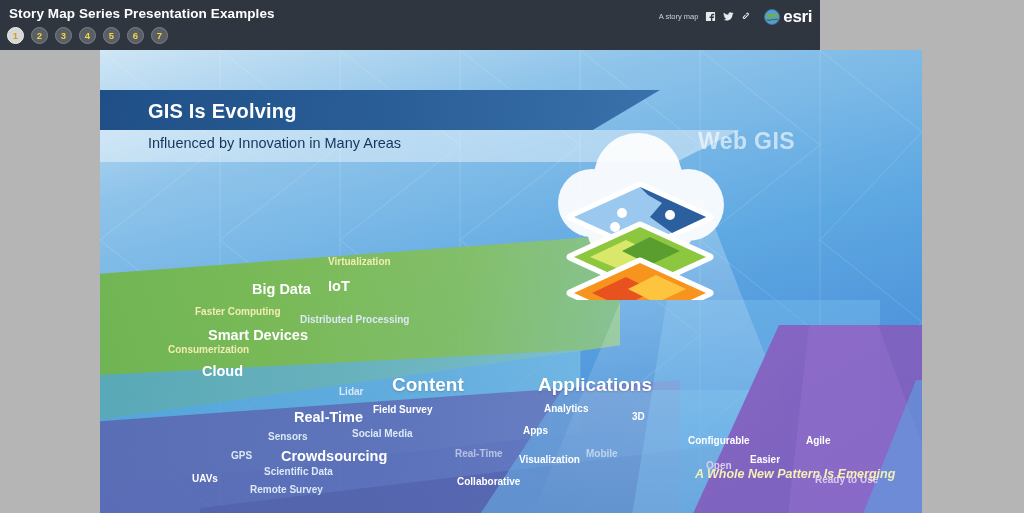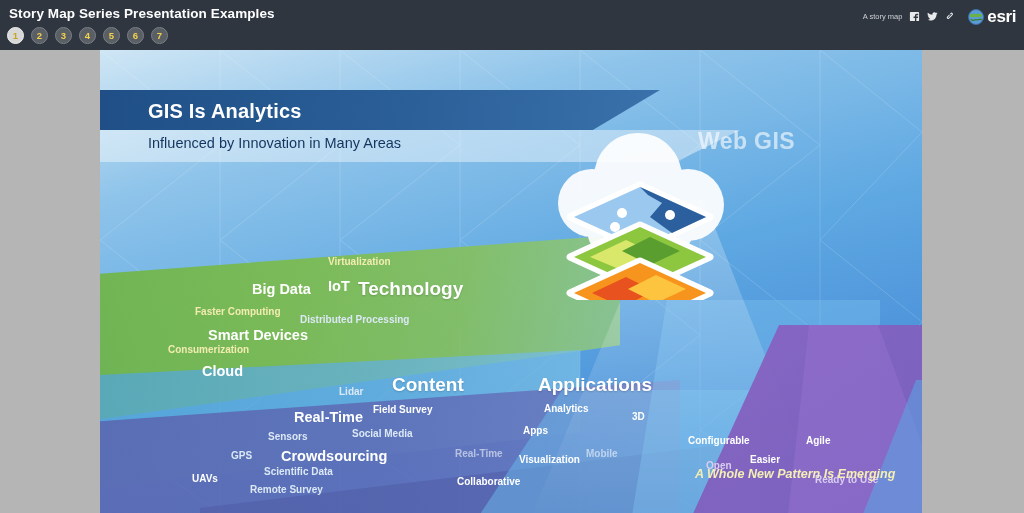--- a/index.html
+++ b/index.html
@@ -6,21 +6,21 @@
   html, body {
     width: 1024px; height: 513px;
     background: #b5b5b5;
     font-family: "Liberation Sans", sans-serif;
     overflow: hidden;
   }
 
   
   #app-header {
     position: absolute; left: 0; top: 0;
-    width: 1024px; height: 50px;
+    width: 820px; height: 50px;
     background: #2f3640;
   }
   #header-title {
     position: absolute; left: 9px; top: 6px;
     font-size: 13.5px; font-weight: bold; color: #ffffff;
     letter-spacing: 0.1px; white-space: nowrap;
   }
   #nav-pills { position: absolute; left: 7px; top: 27px; display: flex; gap: 7px; }
   .nav-pill {
     width: 17px; height: 17px; border-radius: 50%;
@@ -211,21 +211,21 @@
   <div class="shape" id="band-indigo"></div>
   <div class="shape" id="band-indigo-dark"></div>
   <div class="shape" id="ray-lightblue-1"></div>
   <div class="shape" id="ray-lightblue-2"></div>
   <div class="shape" id="ray-white-1"></div>
   <div class="shape" id="panel-purple"></div>
   <div class="shape" id="panel-purple-light"></div>
   <div class="shape" id="ray-blue-edge"></div>
 
   <div class="shape" id="title-bar"></div>
-  <div id="title-text">GIS Is Analytics</div>
+  <div id="title-text">GIS Is Evolving</div>
   <div class="shape" id="subtitle-bar"></div>
   <div id="subtitle-text">Influenced by Innovation in Many Areas</div>
 
   <div id="webgis-label">Web GIS</div>
   <svg id="cloud" viewBox="0 0 220 175">
     <g fill="#ffffff" opacity="0.93">
       <circle cx="108" cy="52" r="44"></circle>
       <circle cx="62" cy="78" r="34"></circle>
       <circle cx="158" cy="80" r="36"></circle>
       <circle cx="108" cy="95" r="42"></circle>
@@ -246,21 +246,20 @@
     <path d="M60 132 L96 115 L128 130 L96 147 Z" fill="#d9e86a"></path>
     <path d="M120 112 L150 126 L120 140 L92 126 Z" fill="#5a9e2f"></path>
     <g stroke="#ffffff" stroke-width="7" stroke-linejoin="round">
       <polygon points="110,136 180,168 110,200 40,168" fill="#ffffff"></polygon>
     </g>
     <polygon points="110,138 176,168 110,198 44,168" fill="#f7941e"></polygon>
     <path d="M62 168 L96 152 L124 166 L92 182 Z" fill="#e8521f"></path>
     <path d="M126 150 L156 164 L126 178 L98 164 Z" fill="#fdc43f"></path>
   </svg>
 
-  <div class="word w-head" style="left:258px; top:228px;">Technology</div>
   <div class="word w-md c-yellow" style="left:228px; top:206px;">Virtualization</div>
   <div class="word w-lg c-white" style="left:152px; top:231px;">Big Data</div>
   <div class="word w-lg c-white" style="left:228px; top:228px;">IoT</div>
   <div class="word w-sm c-yellow" style="left:95px; top:256px;">Faster Computing</div>
   <div class="word w-sm c-pale" style="left:200px; top:264px;">Distributed Processing</div>
   <div class="word w-lg c-white" style="left:108px; top:277px;">Smart Devices</div>
   <div class="word w-md c-yellow" style="left:68px; top:294px;">Consumerization</div>
   <div class="word w-lg c-white" style="left:102px; top:313px;">Cloud</div>
 
   <div class="word w-head" style="left:292px; top:324px;">Content</div>

